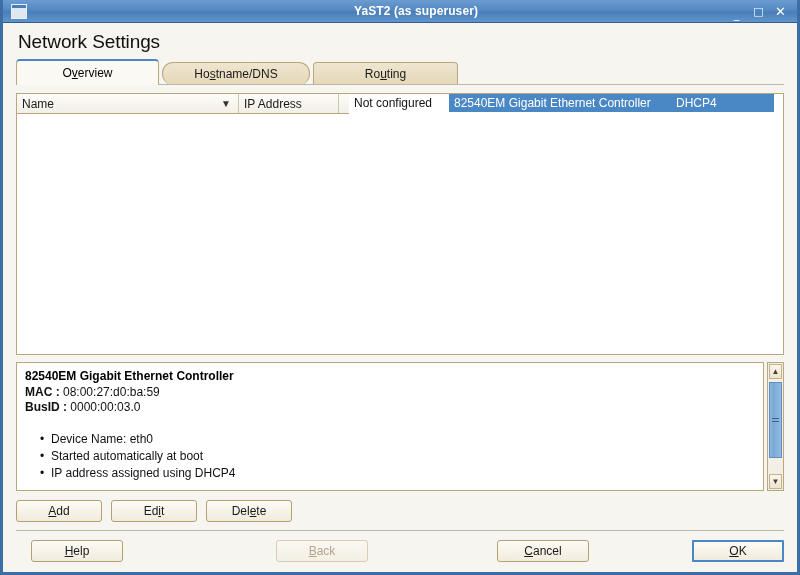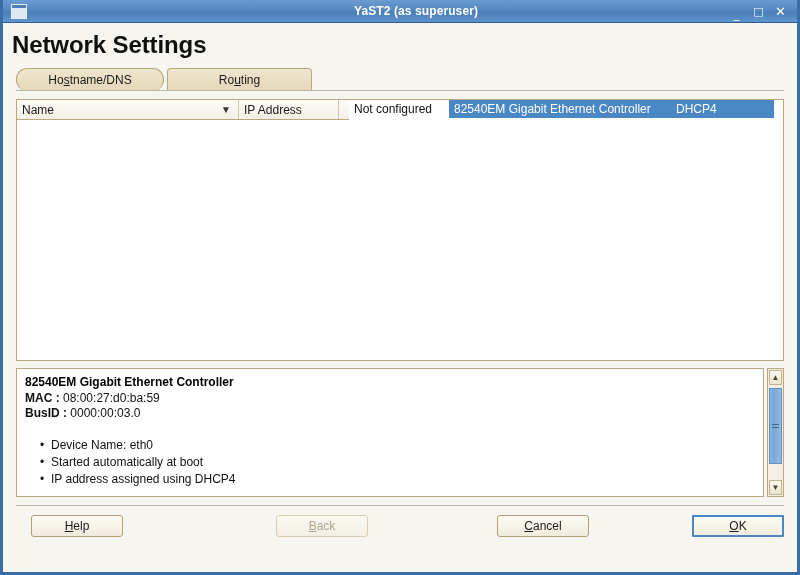--- a/index.html
+++ b/index.html
@@ -83,24 +83,24 @@
   .client {
     flex: 1;
     position: relative;
     padding: 0 9px;
     box-sizing: border-box;
     display: flex;
     flex-direction: column;
   }
 
   .page-title {
-    font-size: 24px;
-    font-weight: bold;
+    font-size: 19px;
+    font-weight: normal;
     color: #101010;
-    margin: 8px 0 6px 0;
+    margin: 8px 0 6px 6px;
     letter-spacing: -0.1px;
   }
 
   
   .tabstrip {
     display: flex;
     align-items: flex-end;
     height: 26px;
     position: relative;
     margin-left: 4px;
@@ -362,20 +362,23 @@
       <span class="tbtn max">□</span>
       <span class="tbtn close">✕</span>
     </div>
   </div>
 
   <div class="client">
 
     <div class="page-title">Network Settings</div>
 
     <div class="tabstrip">
+      <div class="tab tab-w1 active">
+        <span><span>O</span><span class="acc">v</span><span>erview</span></span>
+      </div>
       <div class="tab tab-w2">
         <span><span>Ho</span><span class="acc">s</span><span>tname/DNS</span></span>
       </div>
       <div class="tab tab-w3">
         <span><span>Ro</span><span class="acc">u</span><span>ting</span></span>
       </div>
     </div>
     <div class="tabline"></div>
 
     <div class="table-box">
@@ -424,20 +427,31 @@
             <div class="sb-grip">
               <div></div>
                 <div></div>
             </div>
           </div>
         </div>
         <div class="sb-arrow">▼</div>
       </div>
     </div>
 
+    <div class="btnrow-tools">
+      <div class="btn">
+        <span><span></span><span class="acc">A</span><span>dd</span></span>
+      </div>
+      <div class="btn">
+        <span><span>Ed</span><span class="acc">i</span><span>t</span></span>
+      </div>
+      <div class="btn">
+        <span><span>Del</span><span class="acc">e</span><span>te</span></span>
+      </div>
+    </div>
 
     <div class="bottom-sep"></div>
 
     <div class="btnrow-dialog">
       <div class="btn btn-help">
         <span><span></span><span class="acc">H</span><span>elp</span></span>
       </div>
       <div class="btn btn-back disabled">
         <span><span></span><span class="acc">B</span><span>ack</span></span>
       </div>

